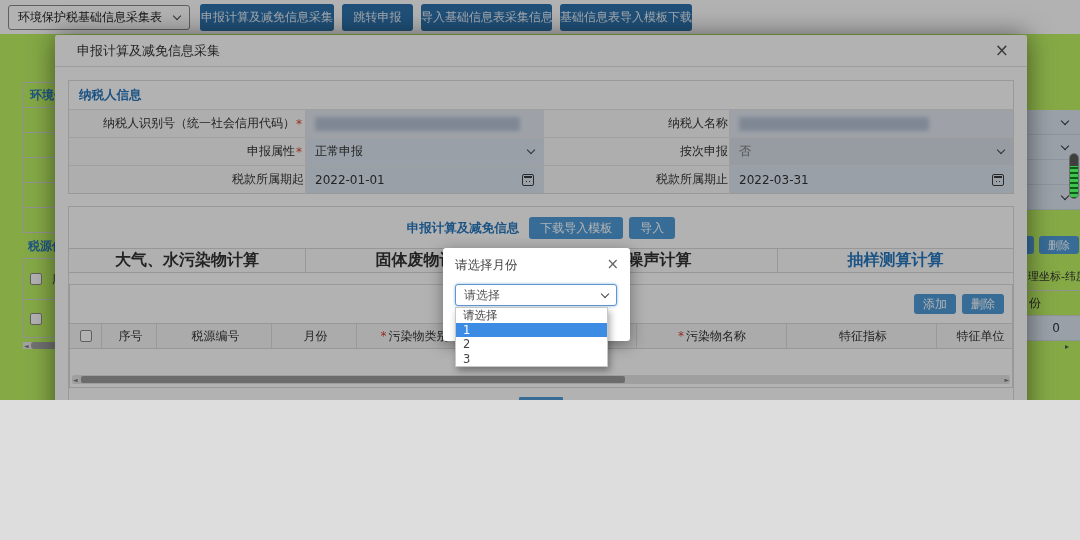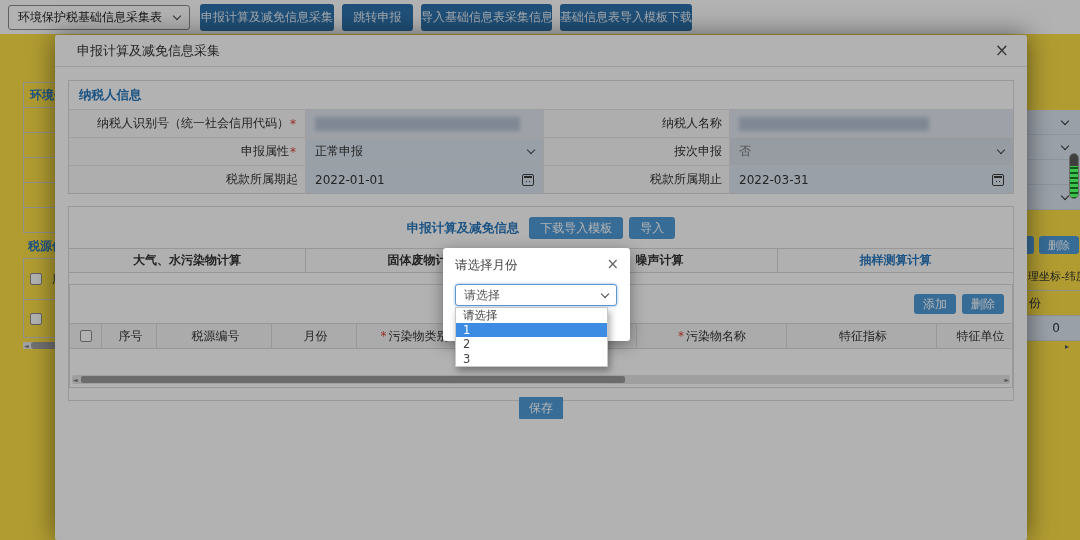--- a/index.html
+++ b/index.html
@@ -1,17 +1,17 @@
 <!DOCTYPE html>
 <html><head>
 <meta charset="utf-8">
 <style>
   *{margin:0;padding:0;box-sizing:border-box}
   html,body{background:#ddd}
-  .page{width:1080px;height:540px;position:relative;background:#fde047;overflow:hidden;
+  .page{width:1080px;height:400px;position:relative;background:#bef264;overflow:hidden;
         font-family:"DejaVu Sans",sans-serif;color:#333}
 
   
   .toolbar{position:absolute;left:0;top:0;right:0;height:34px;background:#fff;z-index:1}
   .tb-select{position:absolute;left:8px;top:5px;width:182px;height:25px;border:1px solid #8a8a8a;
              border-radius:3px;background:#fff;display:flex;align-items:center;justify-content:space-between;
              padding:0 9px;font-size:12px;color:#222;cursor:pointer}
   .tbtn{position:absolute;top:4px;height:27px;background:#2e73ad;color:#eaf2fa;border:none;
         border-radius:3px;font-size:12px;cursor:pointer;white-space:nowrap}
   .tbtn1{left:200px;width:134px}.tbtn2{left:342px;width:71px}
@@ -65,33 +65,33 @@
   .m-title{font-size:13px;color:#333}
   .m-close{font-size:17px;color:#555;cursor:pointer;line-height:1}
   .m-body{position:absolute;top:33px;left:0;right:0;bottom:0;padding:12px 13px}
   .box{border:1px solid #dcdcdc;background:#fff}
   .sec-title{color:#2878be;font-size:12.5px;font-weight:bold;padding:6px 10px 5px;white-space:nowrap}
 
   
   .form{display:grid;grid-template-columns:236px 238px 186px auto}
   .fcell{height:28px;border-top:1px solid #e6e6e6;display:flex;align-items:center;font-size:12px;overflow:hidden}
   .fcell.bl{border-left:1px solid #e6e6e6}
-  .fl{justify-content:flex-end;padding-right:7px;background:#fafafa;color:#333;white-space:nowrap}
+  .fl{justify-content:flex-end;padding-right:1px;background:#fafafa;color:#333;white-space:nowrap}
   .fv{background:#dbe5f1;padding:0 9px;justify-content:space-between;color:#333}
   .fv.plain{background:#e3e9f1}
   .fv.dis{background:#d9e0e9;color:#777}
   .redact{height:14px;border-radius:2px;background:#b5c2d3;filter:blur(2px);width:205px}
 
   
   .b2-head{display:flex;justify-content:center;align-items:center;padding:7px 10px 6px 0}
   .b2-btns{display:flex;gap:6px}
   .sbtn{background:#4f9bd8;color:#fff;border:none;border-radius:3px;font-size:12px;height:22px;
         padding:0 11px;cursor:pointer;white-space:nowrap}
   .tabs{display:grid;grid-template-columns:repeat(4,1fr);border-top:1px solid #d8d8d8;border-bottom:1px solid #d8d8d8}
-  .tab{height:23px;display:flex;align-items:center;justify-content:center;font-size:12px;font-weight:bold;
+  .tab{height:23px;display:flex;align-items:center;justify-content:center;font-size:16px;font-weight:bold;
        color:#333;border-left:1px solid #d8d8d8;cursor:pointer;background:#fdfdfd}
   .tab:first-child{border-left:none}
   .tab.active{color:#2878be}
   .panel{margin:11px 0 12px;border:1px solid #dcdcdc;height:104px;position:relative;overflow:hidden}
   .p-btns{position:absolute;top:9px;right:8px;display:flex;gap:6px}
   .p-btns .sbtn{height:20px;padding:0 9px}
   .thead{position:absolute;top:38px;left:0;right:0;height:26px;display:flex;background:#f5f5f5;
          border-top:1px solid #dcdcdc;border-bottom:1px solid #dcdcdc;overflow:hidden}
   .th{flex:0 0 auto;display:flex;align-items:center;justify-content:center;font-size:12px;color:#333;
       border-right:1px solid #dcdcdc;white-space:nowrap;overflow:hidden}

